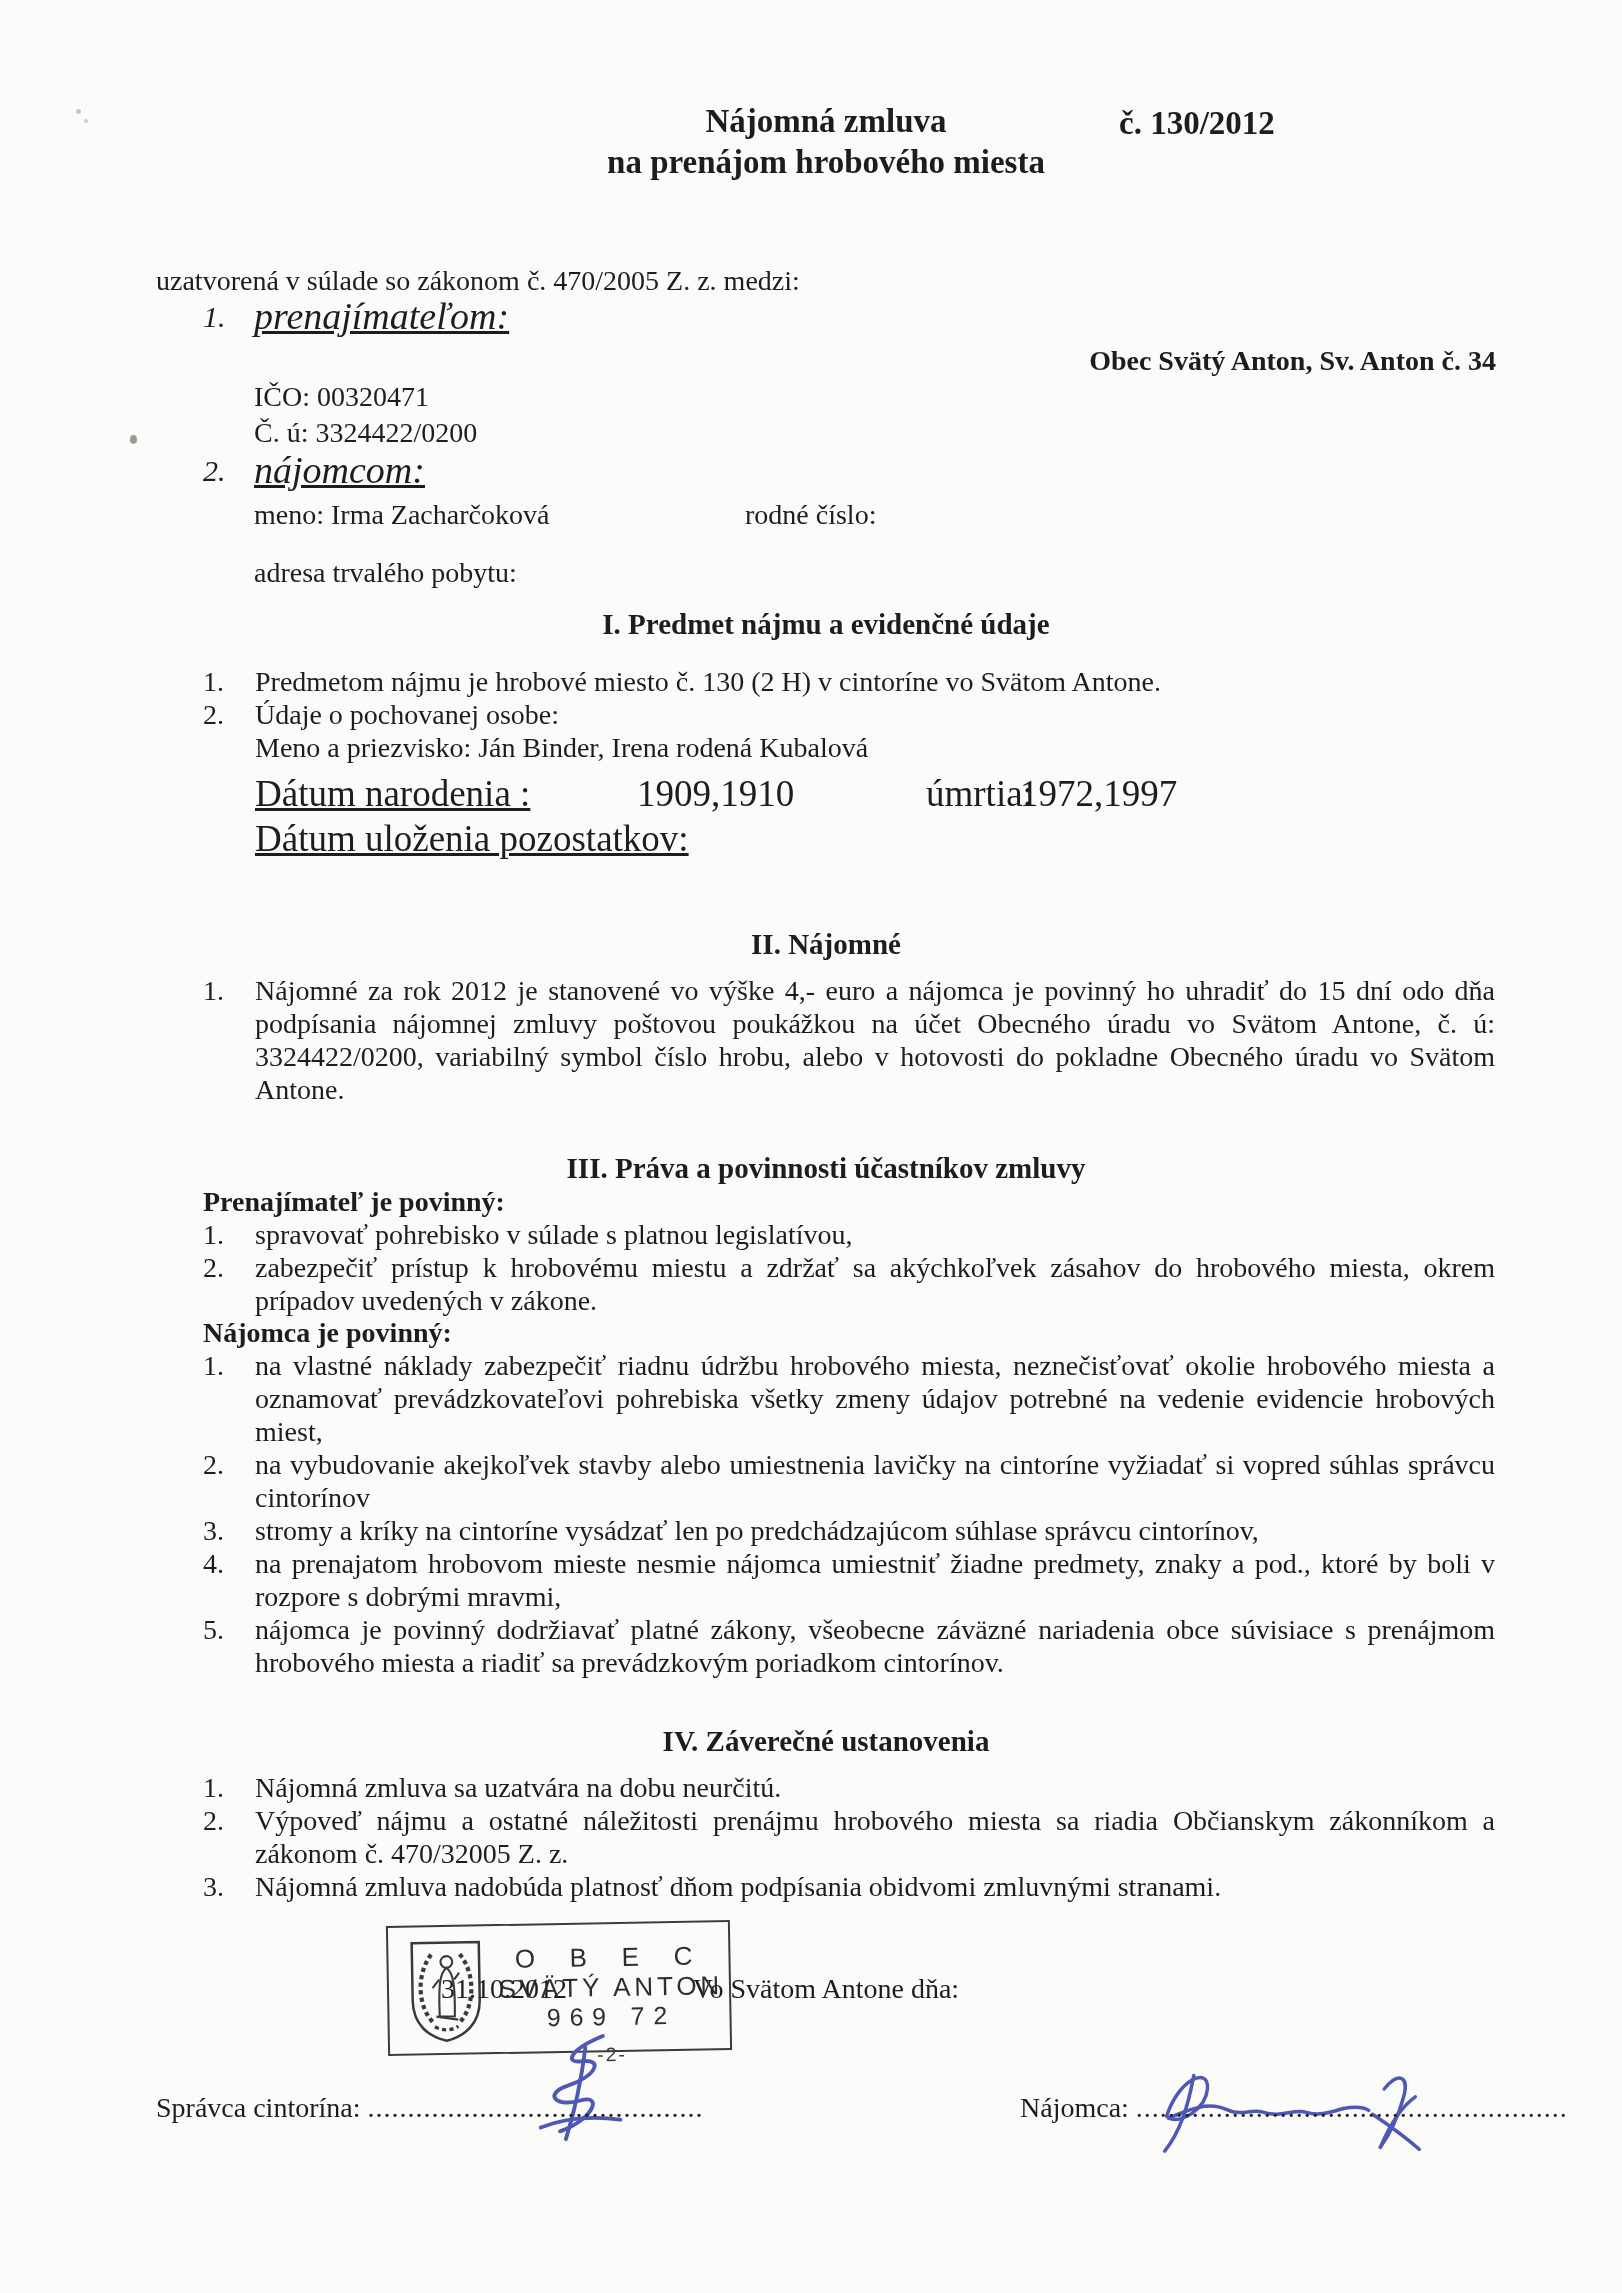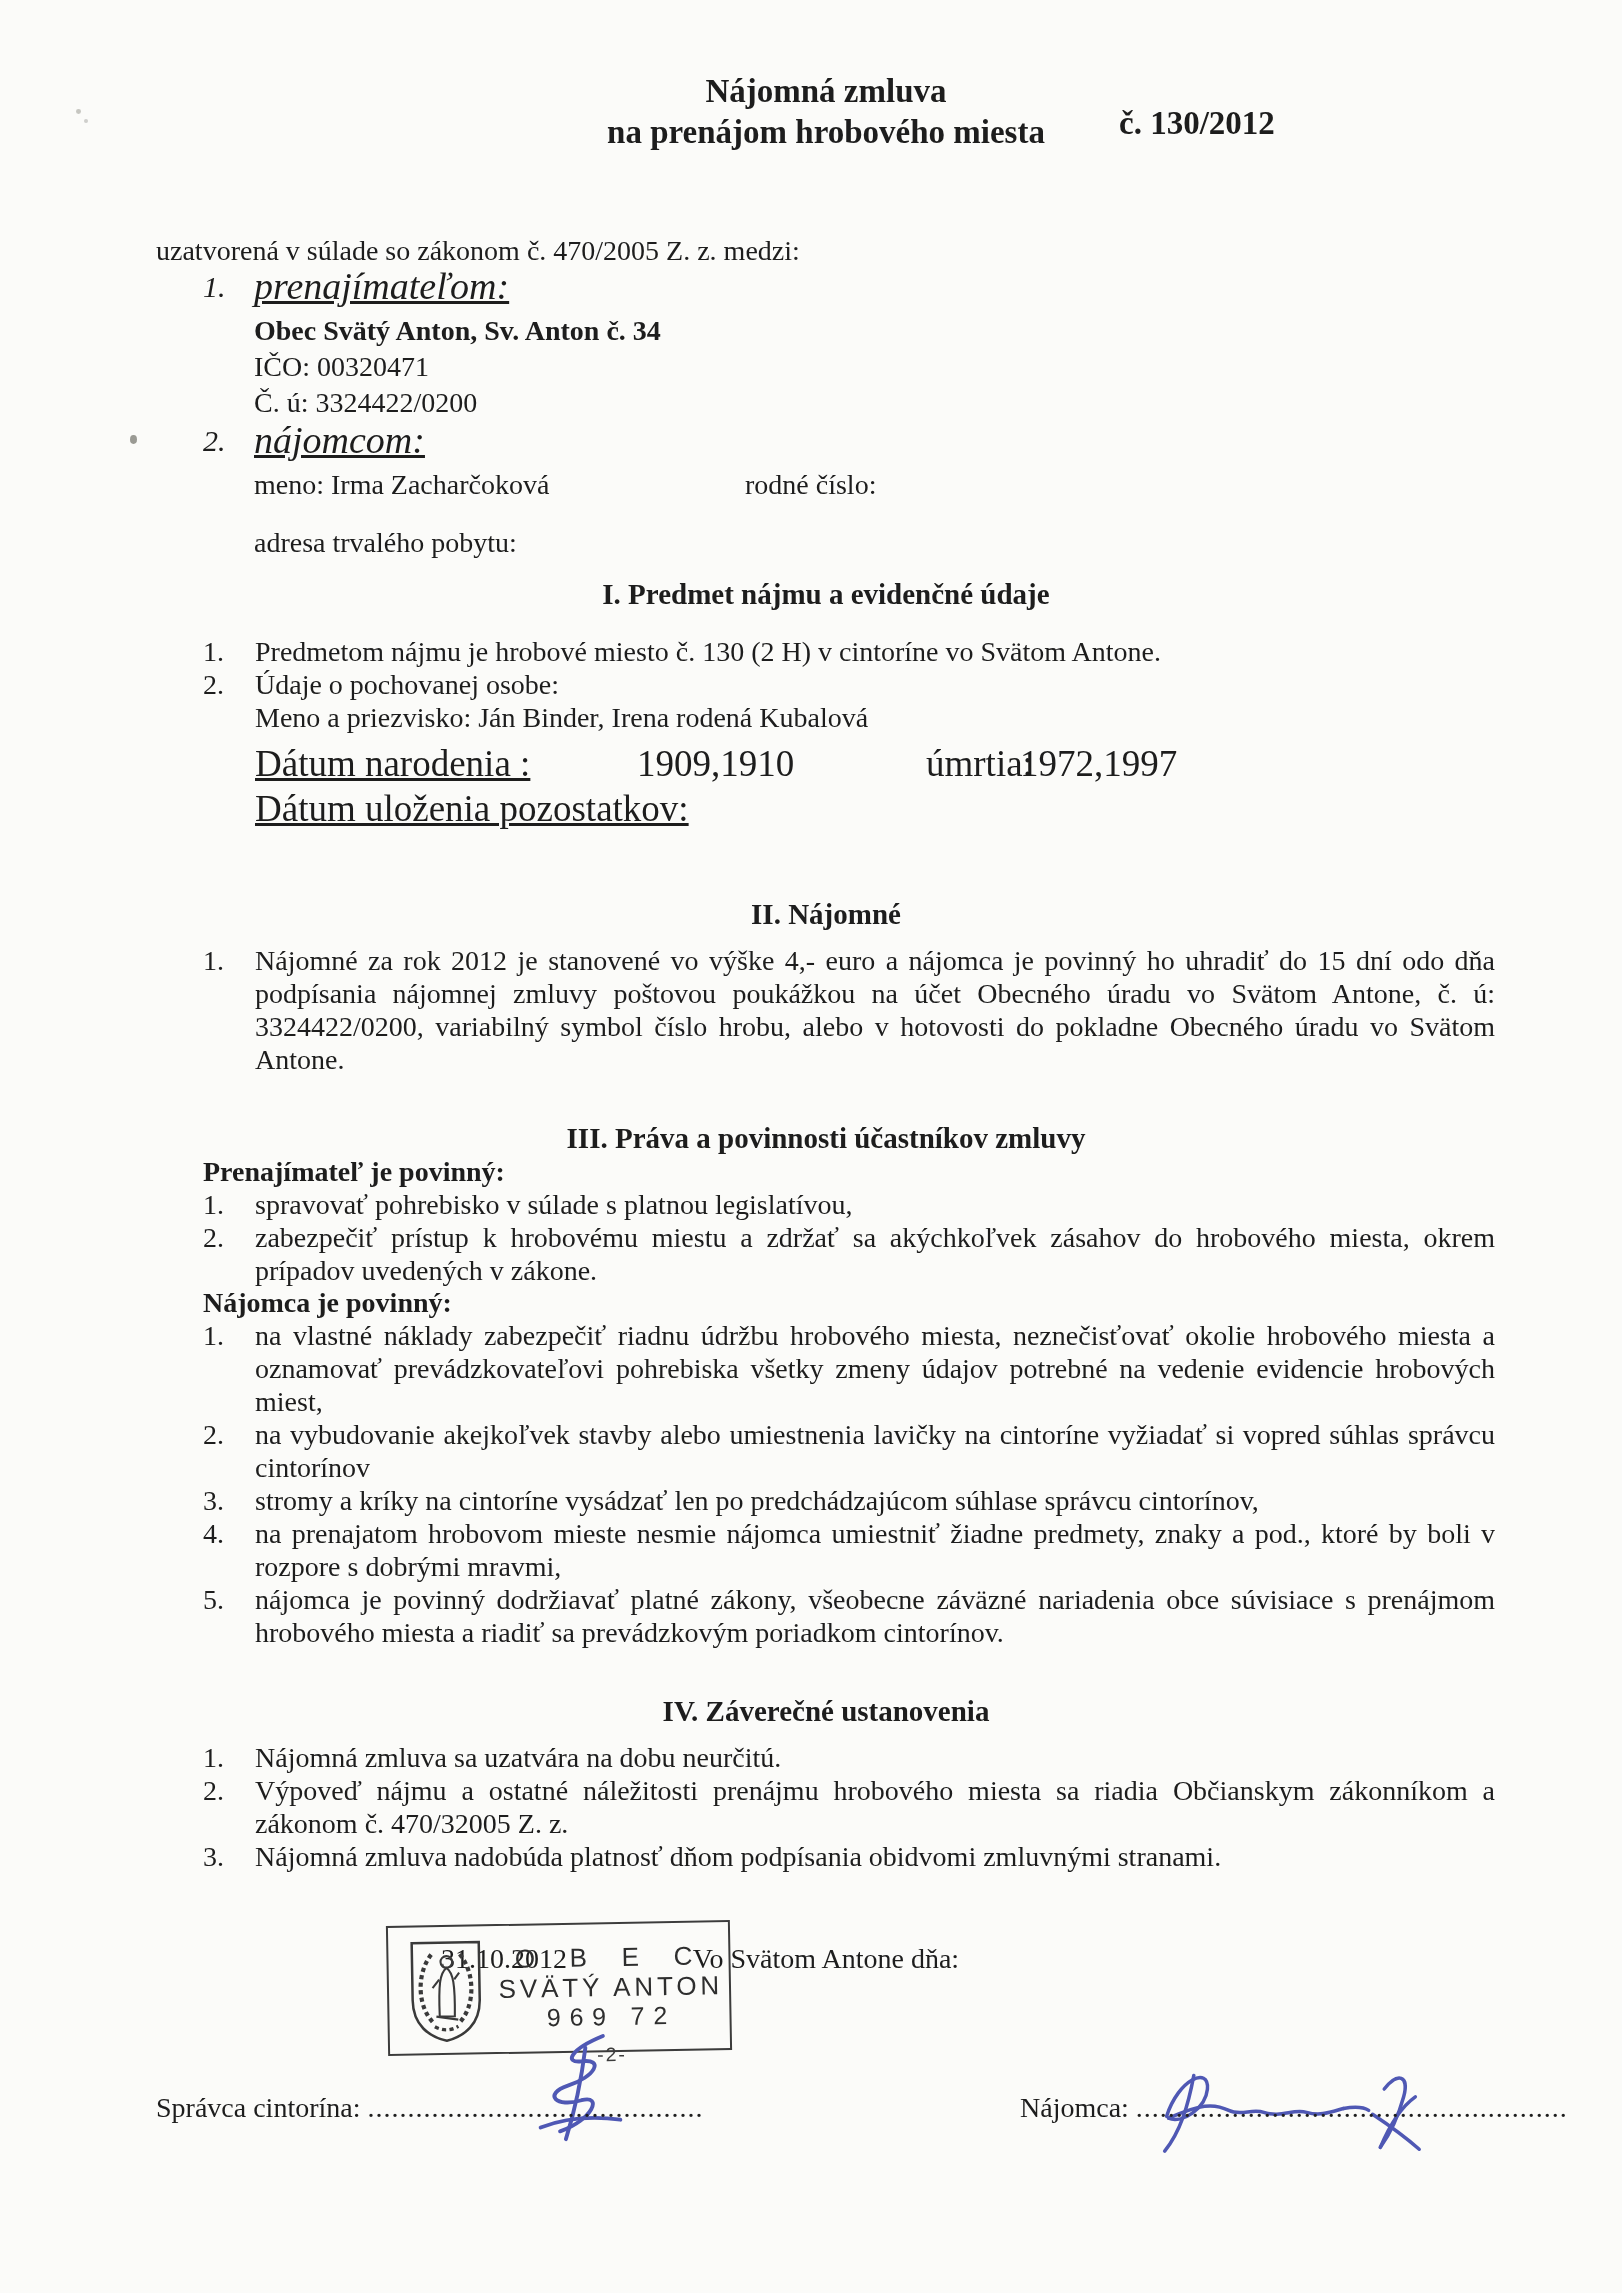--- a/index.html
+++ b/index.html
@@ -4,29 +4,29 @@
 <style>
   html,body{margin:0;padding:0;background:#d9d9d6;}
   .page{
     position:relative; width:1623px; height:2294px;
     background:#fbfbf9;
     font-family:"Liberation Serif", serif;
     color:#1d1d1d;
     overflow:hidden;
   }
   .content{ position:absolute; left:156px; top:0; width:1340px; }
-  .title-block{ text-align:center; padding-top:71px; font-weight:bold; font-size:33px; line-height:41px; }
+  .title-block{ text-align:center; padding-top:101px; font-weight:bold; font-size:33px; line-height:41px; }
   .contract-no{ position:absolute; left:1119px; top:105px; font-weight:bold; font-size:33px; }
   .lead{ margin-top:82px; font-size:28px; line-height:32px; }
   .party{ position:relative; }
   .party-label-row{ line-height:39px; }
   .party-num{ position:absolute; left:47px; font-style:italic; font-size:30px; }
   .party-label{ margin-left:98px; font-style:italic; font-size:38px; text-decoration:underline; }
   .party-line{ margin-left:98px; font-size:28px; line-height:36px; }
-  .bold{ font-weight:bold; }
+  .bold{ font-weight:bold;text-align:right; }
   .meno-row{ position:relative; }
   .rodne{ position:absolute; left:491px; top:0; }
   .adresa{ margin-top:22px; }
   .sec-heading{ text-align:center; font-weight:bold; font-size:29px; line-height:35px; }
   .h1m{ margin-top:15.6px; } .h2m{ margin-top:72px; } .h3m{ margin-top:45px; } .h4m{ margin-top:45px; }
   .list{ position:relative; }
   .li{ position:relative; font-size:28px; line-height:33px; }
   .li .num{ position:absolute; left:47px; top:0; }
   .li .txt{ margin-left:99px; width:1240px; }
   .just{ text-align:justify; }

